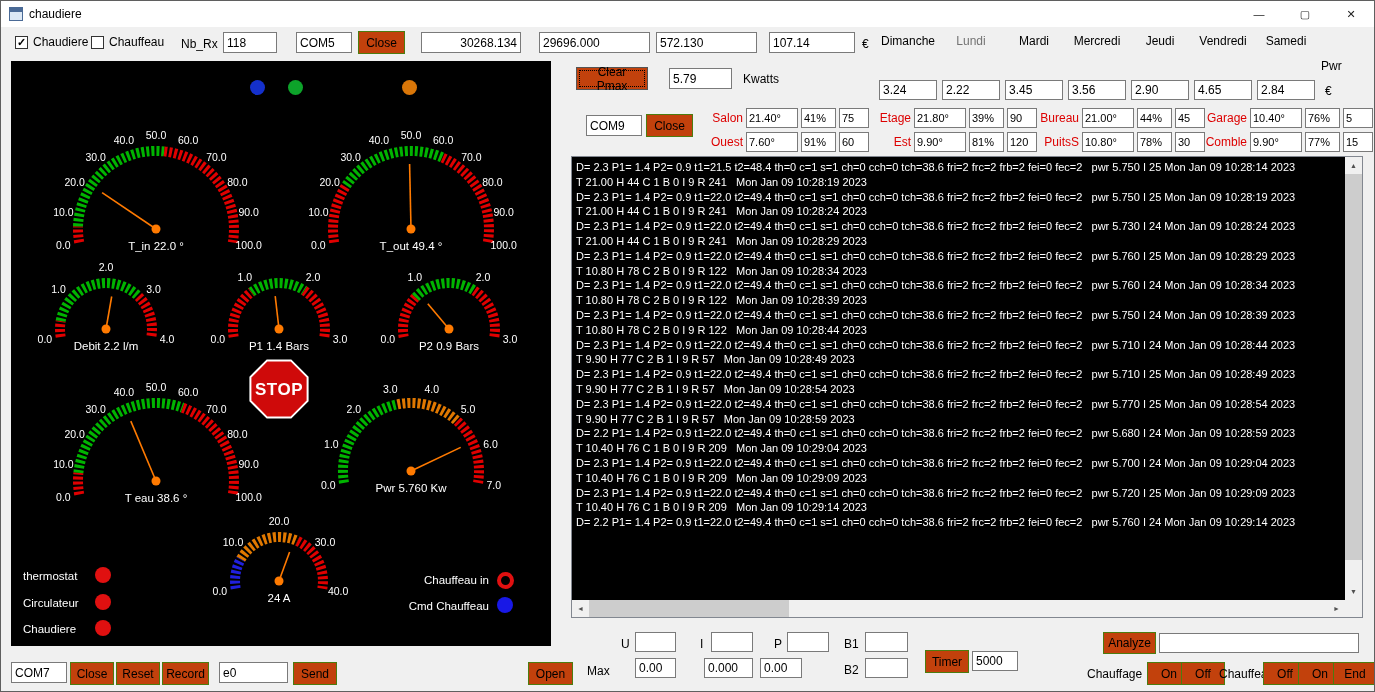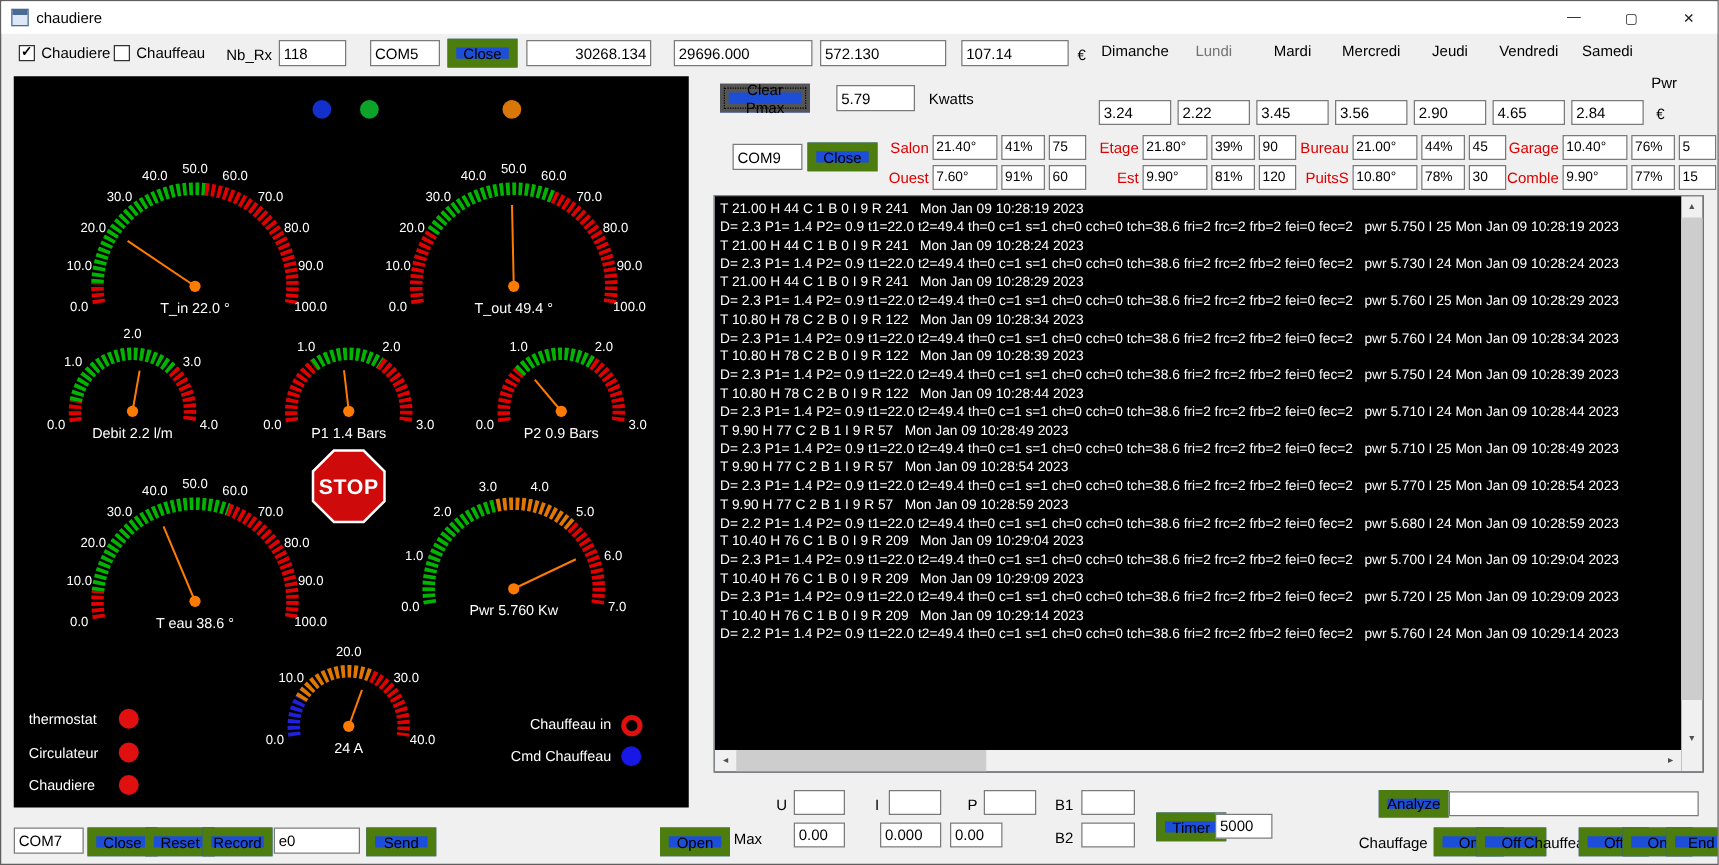--- a/index.html
+++ b/index.html
@@ -9,21 +9,21 @@
   
   .titlebar{position:absolute;left:0;top:0;width:100%;height:26px;background:#fff;display:flex;align-items:center;padding-left:8px;gap:6px}
   .app-icon{width:14px;height:14px;border:1px solid #4a6a96;background:#dce8f5;position:relative}
   .app-icon::before{content:"";position:absolute;left:0;top:0;right:0;height:4px;background:#4a6a96}
   .title{font-size:12px}
   .win-controls{position:absolute;right:0;top:0;height:26px;display:flex}
   .win-btn{width:46px;height:26px;display:flex;align-items:center;justify-content:center;font-size:11px;color:#222}
   
   .lbl{position:absolute;white-space:nowrap;font-size:12px}
   .field{position:absolute;height:21px;background:#fff;border:1px solid #7a7a7a;font:12px "Liberation Sans",sans-serif;padding:0 3px;color:#000}
-  .btn{position:absolute;height:23px;background:#1d4ed8;border:7px solid #4d7c0f;font:12px "Liberation Sans",sans-serif;display:flex;align-items:center;justify-content:center;padding:0 21px;cursor:default}
+  .btn{position:absolute;height:23px;background:#c2410c;border:1px solid #4d7c0f;font:12px "Liberation Sans",sans-serif;display:flex;align-items:center;justify-content:center;padding:0 21px;cursor:default}
   .btn.focused{outline:1px dotted #000;outline-offset:-4px;border-color:#555}
   .chk{position:absolute;display:flex;align-items:center;gap:5px;height:16px}
   .chkbox{width:13px;height:13px;background:#fff;border:1px solid #333;display:flex;align-items:center;justify-content:center;font-size:11px;font-weight:bold;line-height:11px}
   
   .week-names,.week-row{position:absolute;display:flex;gap:5px}
   .day-name{width:58px;text-align:center}
   .day-name.red{color:#737373}
   .wfield{width:58px;height:20px;background:#fff;border:1px solid #7a7a7a;padding:0 3px;line-height:18px}
   
   .sensor-row{position:absolute;display:flex}
@@ -307,20 +307,21 @@
     <span class="dot" style="left:84px;top:559px;background:#e01010"></span>
 
     <span class="sl-label" style="right:62px;top:513px">Chauffeau in</span>
     <span class="ring" style="left: 486px;top:511px"></span>
     <span class="sl-label" style="right:62px;top:539px">Cmd Chauffeau</span>
     <span class="dot" style="left:486px;top:536px;background:#1818e6"></span>
   </div>
 
   <div class="log-panel">
     <div class="log-content">
+        <div class="log-line">D= 2.3 P1= 1.4 P2= 0.9 t1=21.5 t2=48.4 th=0 c=1 s=1 ch=0 cch=0 tch=38.6 fri=2 frc=2 frb=2 fei=0 fec=2   pwr 5.750 I 25 Mon Jan 09 10:28:14 2023</div>
         <div class="log-line">T 21.00 H 44 C 1 B 0 I 9 R 241   Mon Jan 09 10:28:19 2023</div>
         <div class="log-line">D= 2.3 P1= 1.4 P2= 0.9 t1=22.0 t2=49.4 th=0 c=1 s=1 ch=0 cch=0 tch=38.6 fri=2 frc=2 frb=2 fei=0 fec=2   pwr 5.750 I 25 Mon Jan 09 10:28:19 2023</div>
         <div class="log-line">T 21.00 H 44 C 1 B 0 I 9 R 241   Mon Jan 09 10:28:24 2023</div>
         <div class="log-line">D= 2.3 P1= 1.4 P2= 0.9 t1=22.0 t2=49.4 th=0 c=1 s=1 ch=0 cch=0 tch=38.6 fri=2 frc=2 frb=2 fei=0 fec=2   pwr 5.730 I 24 Mon Jan 09 10:28:24 2023</div>
         <div class="log-line">T 21.00 H 44 C 1 B 0 I 9 R 241   Mon Jan 09 10:28:29 2023</div>
         <div class="log-line">D= 2.3 P1= 1.4 P2= 0.9 t1=22.0 t2=49.4 th=0 c=1 s=1 ch=0 cch=0 tch=38.6 fri=2 frc=2 frb=2 fei=0 fec=2   pwr 5.760 I 25 Mon Jan 09 10:28:29 2023</div>
         <div class="log-line">T 10.80 H 78 C 2 B 0 I 9 R 122   Mon Jan 09 10:28:34 2023</div>
         <div class="log-line">D= 2.3 P1= 1.4 P2= 0.9 t1=22.0 t2=49.4 th=0 c=1 s=1 ch=0 cch=0 tch=38.6 fri=2 frc=2 frb=2 fei=0 fec=2   pwr 5.760 I 24 Mon Jan 09 10:28:34 2023</div>
         <div class="log-line">T 10.80 H 78 C 2 B 0 I 9 R 122   Mon Jan 09 10:28:39 2023</div>
         <div class="log-line">D= 2.3 P1= 1.4 P2= 0.9 t1=22.0 t2=49.4 th=0 c=1 s=1 ch=0 cch=0 tch=38.6 fri=2 frc=2 frb=2 fei=0 fec=2   pwr 5.750 I 24 Mon Jan 09 10:28:39 2023</div>

